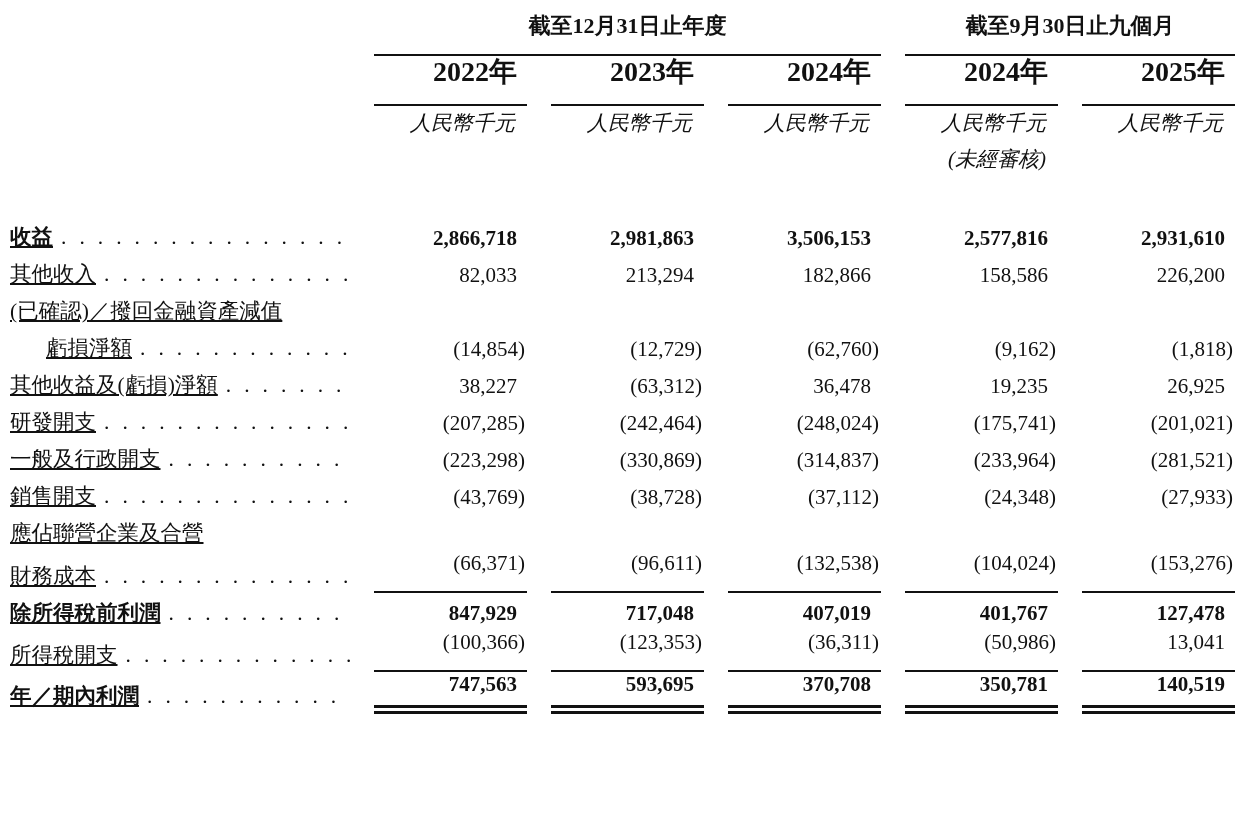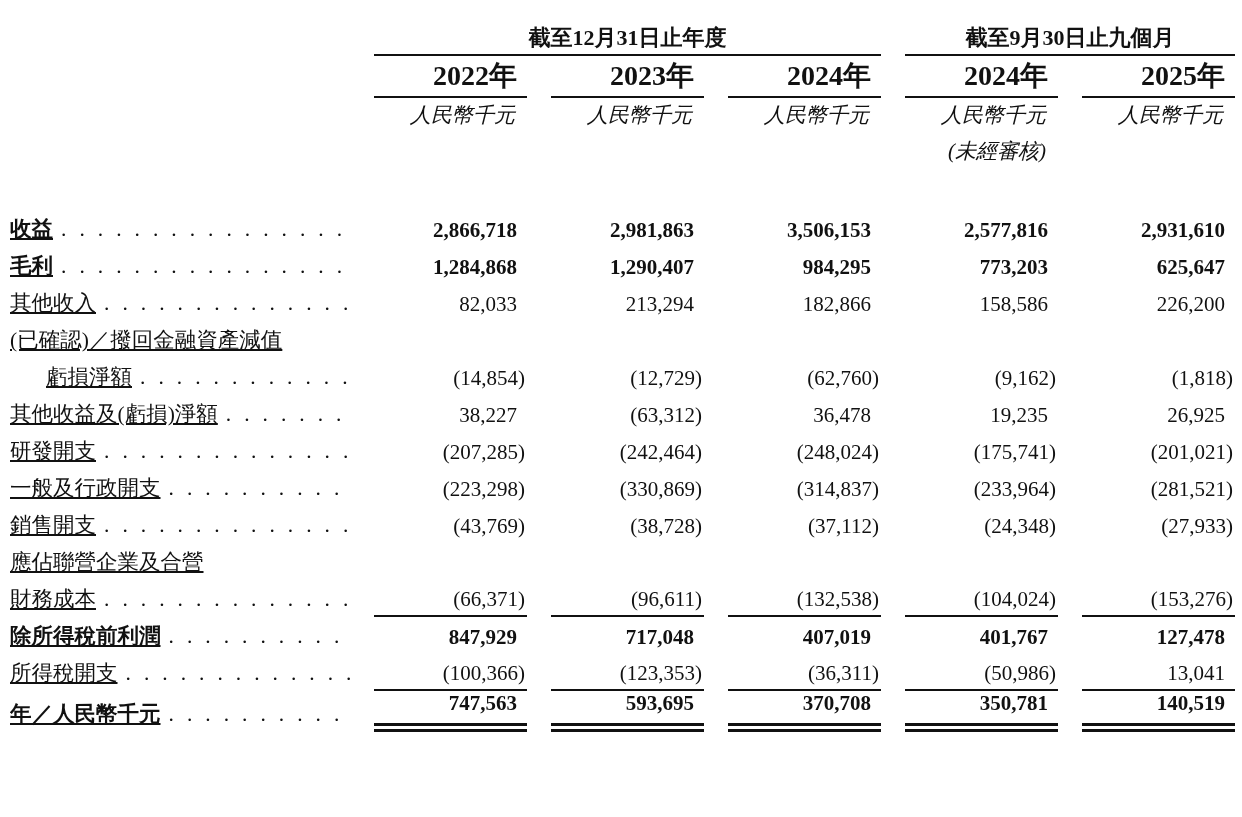--- a/index.html
+++ b/index.html
@@ -29,21 +29,21 @@
 
   
   .cbox {
     margin-left: 24px;
     text-align: right;
     padding: 0 10px 5px 0;
     font-size: 21px;
     line-height: 1.15;
     white-space: nowrap;
   }
-  .rule1 { border-bottom: 2px solid #111111; padding-bottom: 4px; }
+  .rule1 { border-bottom: 2px solid #111111; padding-bottom: 16px; }
   .rule2 { border-bottom: 9px double #111111; padding-bottom: 8px; }
 
   .grp {
     text-align: center;
     font-weight: bold;
     font-size: 22px;
     padding-right: 0;
   }
   .yr { font-weight: bold; font-size: 28px; }
   .cur { font-style: italic; font-size: 21px; padding-right: 12px; }
@@ -174,43 +174,20 @@
           </td>
           <td>
             <div class="cbox val bold">2,577,816</div>
           </td>
           <td>
             <div class="cbox val bold">2,931,610</div>
           </td>
         </tr>
         <tr>
           <td class="label-cell">
-            <div class="labwrap bold">
-              <span class="lab">毛利</span>
-              <span class="leader"></span>
-            </div>
-          </td>
-          <td>
-            <div class="cbox val bold">1,284,868</div>
-          </td>
-          <td>
-            <div class="cbox val bold">1,290,407</div>
-          </td>
-          <td>
-            <div class="cbox val bold">984,295</div>
-          </td>
-          <td>
-            <div class="cbox val bold">773,203</div>
-          </td>
-          <td>
-            <div class="cbox val bold">625,647</div>
-          </td>
-        </tr>
-        <tr>
-          <td class="label-cell">
             <div class="labwrap">
               <span class="lab">其他收入</span>
               <span class="leader"></span>
             </div>
           </td>
           <td>
             <div class="cbox val">82,033</div>
           </td>
           <td>
             <div class="cbox val">213,294</div>
@@ -449,21 +426,21 @@
           <td>
             <div class="cbox val neg rule1">(50,986)</div>
           </td>
           <td>
             <div class="cbox val rule1">13,041</div>
           </td>
         </tr>
         <tr>
           <td class="label-cell">
             <div class="labwrap bold">
-              <span class="lab">年／人民幣千元</span>
+              <span class="lab">年／期內利潤</span>
               <span class="leader"></span>
             </div>
           </td>
           <td>
             <div class="cbox val bold rule2">747,563</div>
           </td>
           <td>
             <div class="cbox val bold rule2">593,695</div>
           </td>
           <td>

